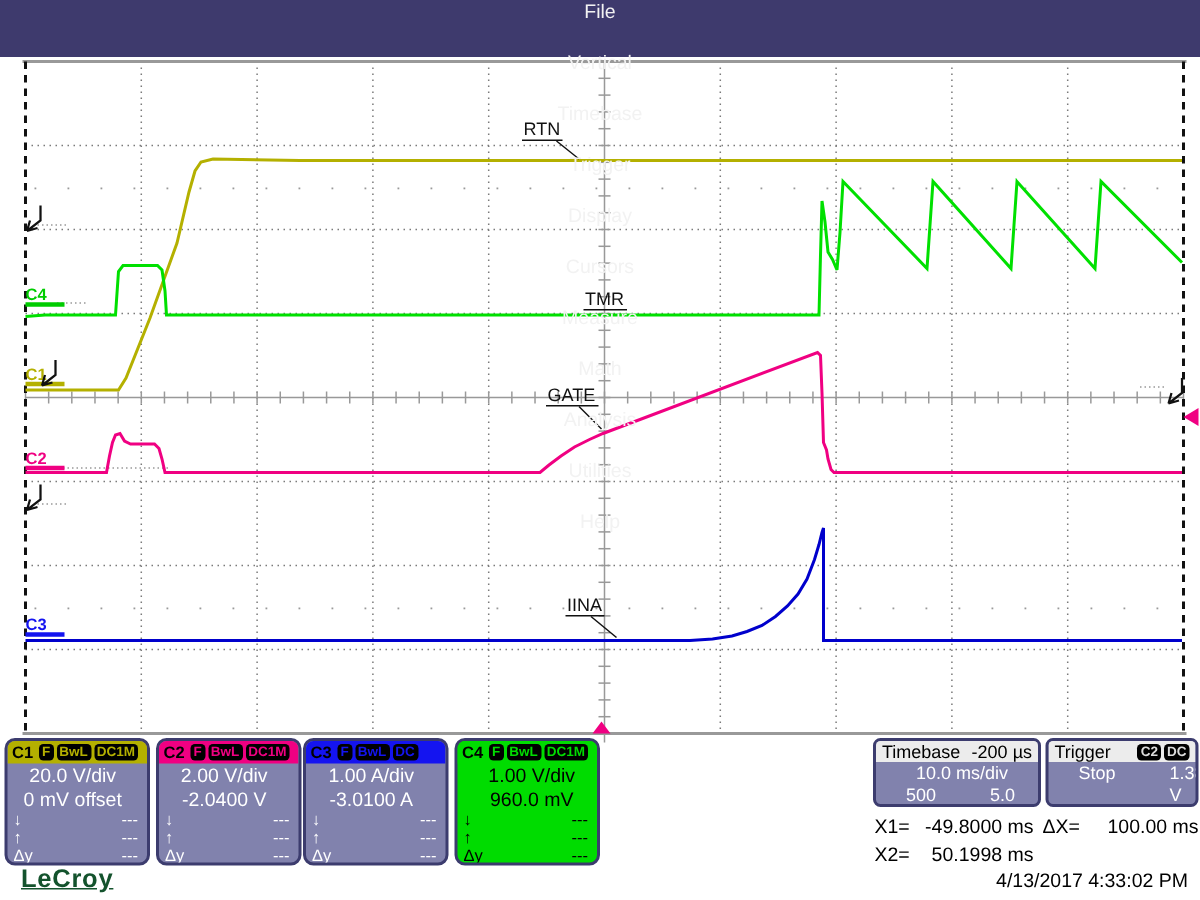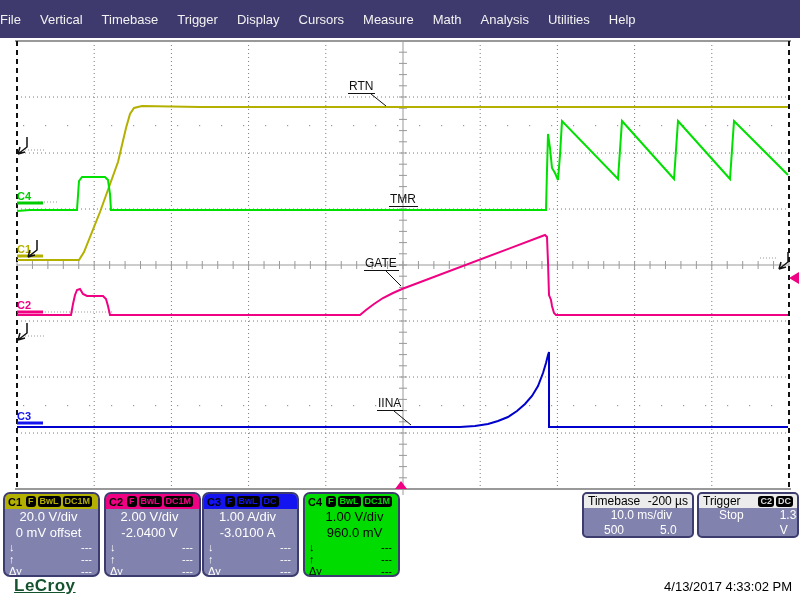--- a/index.html
+++ b/index.html
@@ -1,19 +1,19 @@
 <!DOCTYPE html>
 <html><head>
 <meta charset="utf-8">
 <style>
   html,body{margin:0;padding:0;}
   body{width:800px;height:600px;background:#fff;font-family:"Liberation Sans",sans-serif;overflow:hidden;}
   #app{position:relative;width:800px;height:600px;background:#fff;}
   
-  .menubar{position:absolute;left:0;top:0;width:800px;height:38px;background:#3e3a6d;display:flex;align-items:center;gap:19px;box-sizing:border-box;}
+  .menubar{position:absolute;left:0;top:0;width:800px;height:38px;background:#3e3a6d;display:flex;align-items:center;gap:19px;box-sizing:border-box;flex-direction:column;}
   .menubar span{color:#f2f2f2;font-size:13px;cursor:default;}
   
   #plot{position:absolute;left:0;top:0;width:800px;height:496px;}
   #scope-svg{position:absolute;left:0;top:0;}
   .tracelabel{position:absolute;font-size:12px;color:#111;border-bottom:1px solid #111;padding:0 2px 0 1px;line-height:13px;background:transparent;}
   
   .chbox{position:absolute;top:492px;width:97px;height:85px;background:#8182ad;border:2px solid #3c3c6e;border-radius:7px;box-sizing:border-box;overflow:hidden;}
   .chbox.active{background:#00dc00;}
   .chhead{height:15px;display:flex;align-items:center;padding:0 3px;gap:2px;}
   .chid{font-size:11px;font-weight:bold;color:#000;margin-right:2px;}
@@ -393,21 +393,33 @@
       <span>1.38 V</span>
     </div>
     <div class="tline sb">
       <span>Edge</span>
       <span>Trigger</span>
     </div>
   </div>
 
   <div class="cursors">
     <div class="ccol c1">
+      <div class="cpair">
+          <span>X1=</span>
+          <span>-49.8000 ms</span>
+        </div>
+      <div class="cpair">
+          <span>X2=</span>
+          <span>50.1998 ms</span>
+        </div>
     </div>
     <div class="ccol c2">
+      <div class="cpair">
+          <span>ΔX=</span>
+          <span>100.00 ms</span>
+        </div>
     </div>
   </div>
 
   <div class="logo">LeCroy</div>
   <div class="datetime">4/13/2017 4:33:02 PM</div>
 
 </div>
 
 </body></html>

